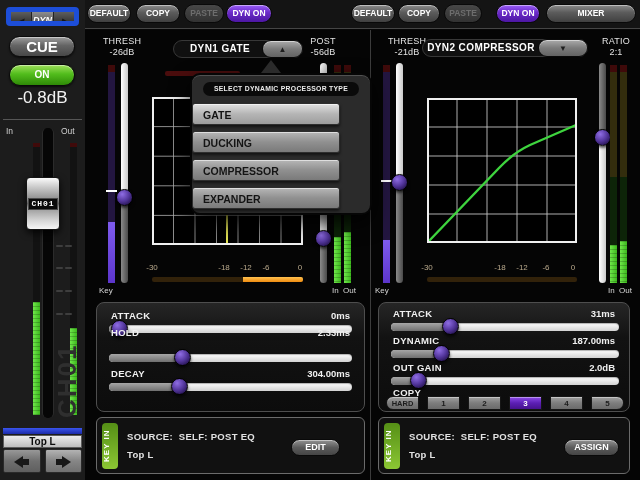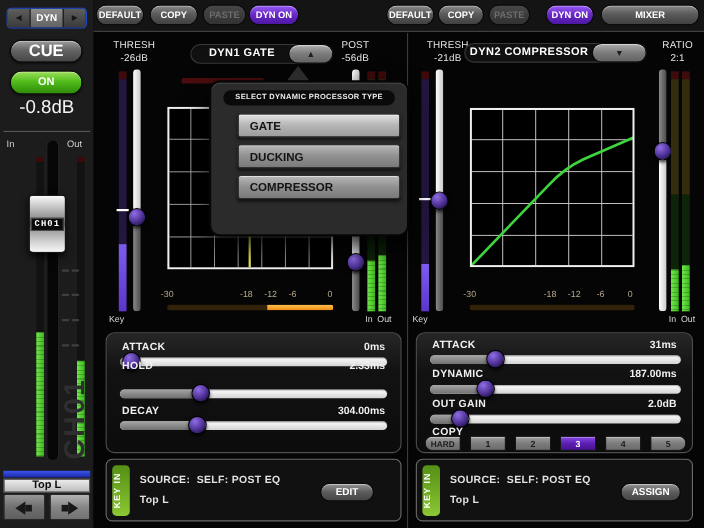--- a/index.html
+++ b/index.html
@@ -3,21 +3,21 @@
 <meta charset="utf-8">
 <style>
   * { margin:0; padding:0; box-sizing:border-box; }
   html,body { width:640px; height:480px; background:#000; overflow:hidden;
     font-family:"Liberation Sans", sans-serif; -webkit-font-smoothing:antialiased; }
   #stage { position:relative; width:640px; height:480px; background:#070707; }
 
   
   #strip { position:absolute; left:0; top:0; width:85px; height:480px; background:#1c1c1c; }
   .segnav { position:absolute; left:6px; top:7px; width:73px; height:19px; display:flex;
-    border:1px solid #1d4ed8; border-radius:4px; overflow:hidden; }
+    border:5px solid #1d4ed8; border-radius:4px; overflow:hidden;font-style:italic; }
   .segnav .seg { flex:0 0 21px; background:linear-gradient(#5e5e5e,#3a3a3a); color:#161616;
     font-size:7px; text-align:center; line-height:17px; border-right:1px solid #222; }
   .segnav .seg:last-child { border-right:none; border-left:1px solid #222; }
   .segnav .mid { flex:1; background:linear-gradient(#8d8d8d,#616161); color:#fff;
     font-size:9px; font-weight:bold; text-align:center; line-height:17px; }
   .pill { position:absolute; border-radius:11px; text-align:center; color:#fff; font-weight:bold;
     border:1px solid #0a0a0a; box-shadow:inset 0 1px 0 rgba(255,255,255,.45), 0 1px 2px rgba(0,0,0,.6); }
   #cueBtn { left:9px; top:36px; width:66px; height:21px; font-size:15px; line-height:19px;
     background:linear-gradient(#9e9e9e,#646464 45%,#474747); }
   #onBtn { left:9px; top:64px; width:66px; height:22px; font-size:10px; line-height:20px;
@@ -132,21 +132,21 @@
   
   #popup { position:absolute; left:105px; top:43px; width:182px; height:142px; background:#2b2b2b;
     border:2px solid #060606; border-radius:10px; z-index:50;
     box-shadow:0 8px 20px rgba(0,0,0,.85), inset 0 1px 0 rgba(255,255,255,.18); }
   #popupPtr { position:absolute; left:176px; top:30px; width:0; height:0; z-index:51;
     border-left:10px solid transparent; border-right:10px solid transparent;
     border-bottom:13px solid #2b2b2b; }
   #popupTitle { position:absolute; left:11px; top:7px; width:156px; height:14px; background:#0a0a0a;
     border-radius:7px; color:#ececec; font-size:6.8px; font-weight:bold; text-align:center;
     line-height:14px; letter-spacing:.3px; }
-  .popOpt { position:absolute; left:24px; width:148px; height:22px; border-radius:3px;
+  .popOpt { position:absolute; left:0; width:148px; height:22px; border-radius:3px;
     background:linear-gradient(#b7b7b7,#909090 50%,#7a7a7a); color:#141414; font-size:10.5px;
     font-weight:bold; line-height:22px; padding-left:10px; border:1px solid #2e2e2e;
     box-shadow:inset 0 1px 0 rgba(255,255,255,.55), 0 2px 3px rgba(0,0,0,.55); }
   .popOpt.sel { background:linear-gradient(#e2e2e2,#b5b5b5 50%,#9d9d9d); }
 </style>
 </head>
 <body>
 
 <div id="stage">
 
@@ -482,15 +482,16 @@
       <div class="srcline" style="top:31px;">Top L</div>
       <div class="keybtn" style="left:185px; width:55px;">ASSIGN</div>
     </div>
 
     <div id="popupPtr"></div>
     <div id="popup">
       <div id="popupTitle">SELECT DYNAMIC PROCESSOR TYPE</div>
       <div class="popOpt sel" style="top:28px;">GATE</div>
       <div class="popOpt" style="top:56px;">DUCKING</div>
       <div class="popOpt" style="top:84px;">COMPRESSOR</div>
+      <div class="popOpt" style="top:112px;">EXPANDER</div>
     </div>
   </div>
 </div>
 
 </body></html>

